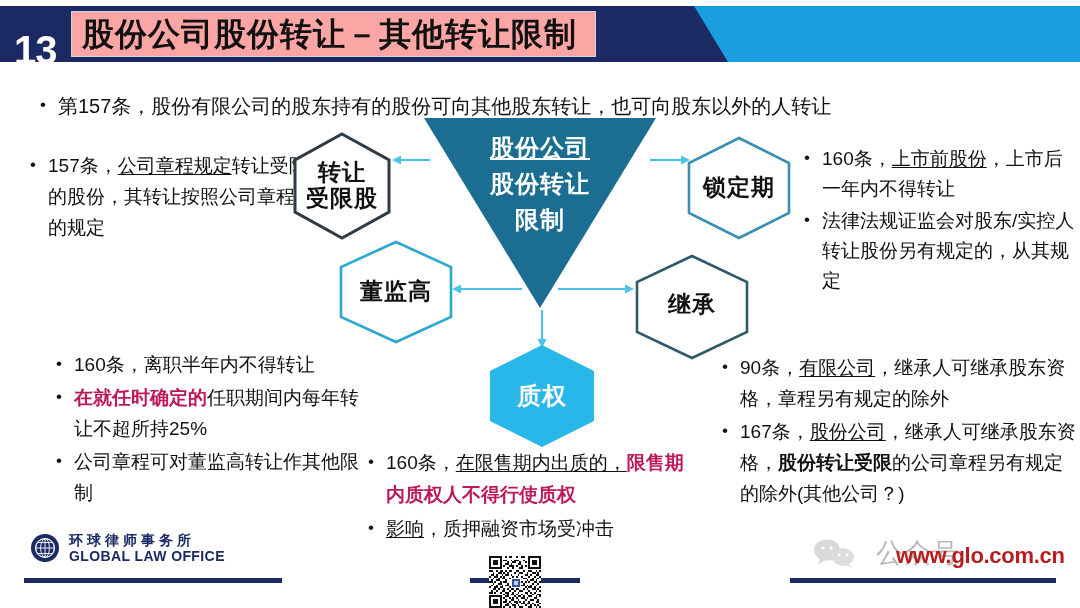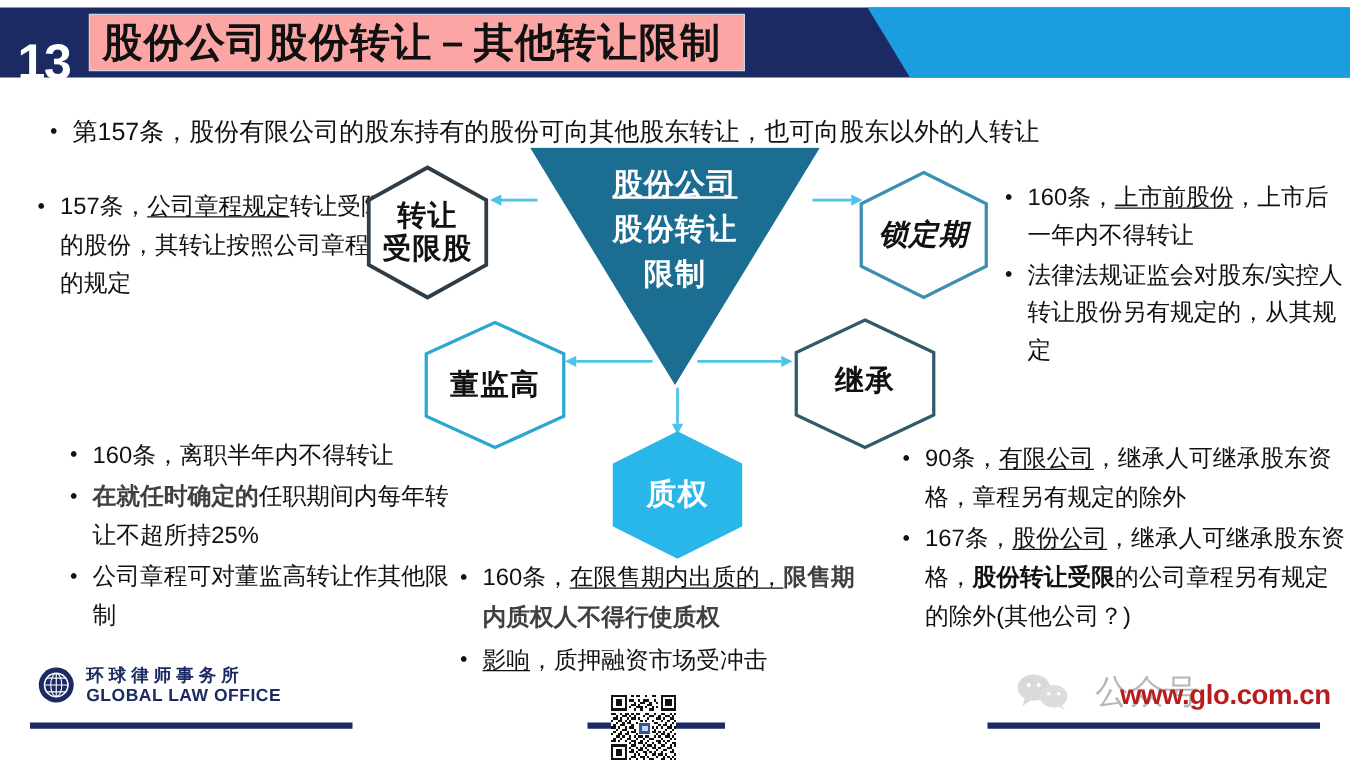--- a/index.html
+++ b/index.html
@@ -38,21 +38,21 @@
 
   
   .bullet-list{position:absolute;margin:4px;padding:0;list-style:none;}
   .bullet-list li{
     position:relative;padding-left:20px;margin-bottom:2px;
   }
   .bullet-list li:before{
     content:"•";position:absolute;left:2px;top:-1px;font-size:17px;color:#111;
   }
   .ul{ text-decoration:underline; text-underline-offset:2px;}
-  .hl{color:#404040;font-weight:bold;}
+  .hl{color:#be185d;font-weight:bold;}
   .bold{font-weight:bold;}
 
   
   #top-bullet{left:34px;top:88px;width:1020px;font-size:20px;line-height:28px;}
 
   
   #left-upper{left:24px;top:146px;width:280px;font-size:19px;line-height:31px;}
 
   
   #right-upper{left:798px;top:140px;width:278px;font-size:19px;line-height:30px;}
@@ -91,22 +91,22 @@
   }
   .hex .hexlabel{
     position:relative;z-index:2;font-weight:bold;color:#111;
     line-height:1.12;letter-spacing:1px;
   }
   .hex.filled .hexlabel{color:#ffffff;}
 
   #hex-zrsxg{left:292px;top:132px;width:100px;height:108px;text-align:center;}
   #hex-zrsxg .hexlabel{font-size:23px;}
   #hex-sdq{left:686px;top:136px;width:106px;height:104px;}
-  #hex-sdq .hexlabel{font-size:23px;font-style:italic;}
-  #hex-djg{left:338px;top:256px;width:116px;height:104px;}
+  #hex-sdq .hexlabel{font-size:23px;}
+  #hex-djg{left:338px;top:240px;width:116px;height:104px;}
   #hex-djg .hexlabel{font-size:23px;}
   #hex-jc{left:634px;top:254px;width:116px;height:106px;font-family:Liberation Mono, monospace;}
   #hex-jc .hexlabel{font-size:23px;}
   #hex-zq{left:490px;top:345px;width:104px;height:102px;}
   #hex-zq .hexlabel{font-size:24px;}
 
   
   .arrow{position:absolute;z-index:2;}
 
   

